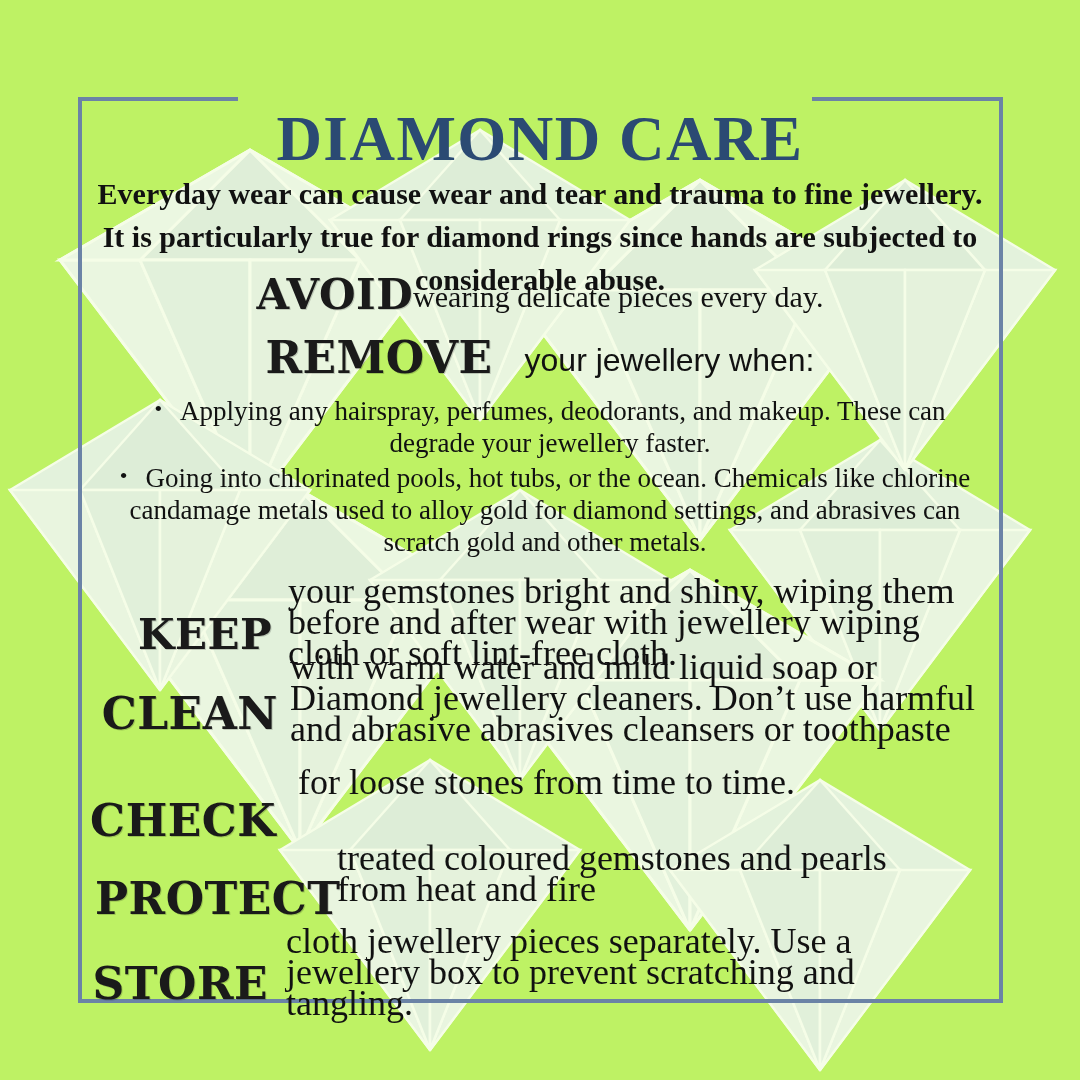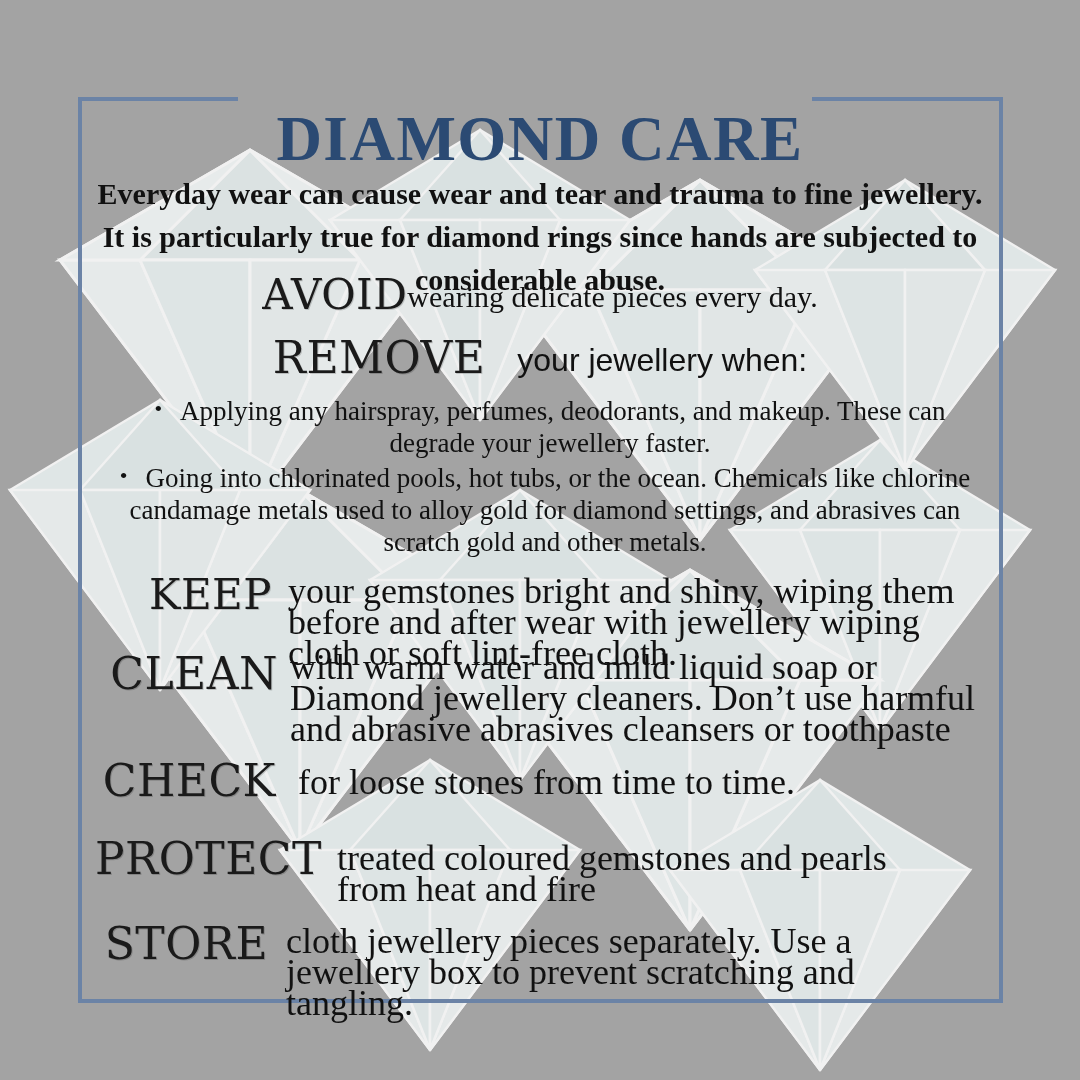--- a/index.html
+++ b/index.html
@@ -4,21 +4,21 @@
 <style>
   html, body {
     margin: 0;
     padding: 0;
     background: #ffffff;
   }
   #page {
     position: relative;
     width: 1080px;
     height: 1080px;
-    background: #a3a3a3;
+    background: #bef264;
     overflow: hidden;
     font-family: "Liberation Serif", "DejaVu Serif", serif;
   }
 
   
   #watermark {
     position: absolute;
     left: 0; top: 0;
     width: 1080px;
     height: 1080px;
@@ -68,24 +68,25 @@
     text-align: center;
     font-weight: bold;
     font-size: 30px;
     line-height: 43px;
     color: #111111;
   }
 
   
   .kw {
     font-family: "DejaVu Serif", "Liberation Serif", serif;
-    font-weight: 400;
+    font-weight: 700;
     color: #1a1a1a;
     text-shadow: 1px 1px 0 rgba(0,0,0,0.18);
     letter-spacing: 0.5px;
+    margin-top: 40px;
   }
 
   
   #avoid-row {
     position: absolute;
     left: 0; top: 270px;
     width: 1080px;
     text-align: center;
     white-space: nowrap;
   }

